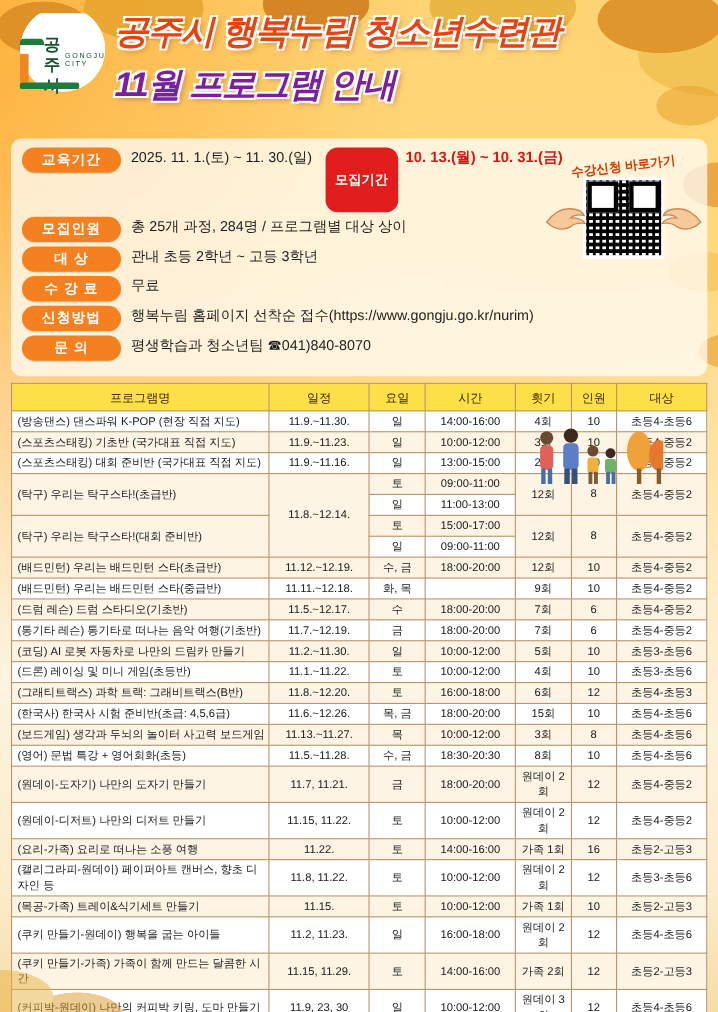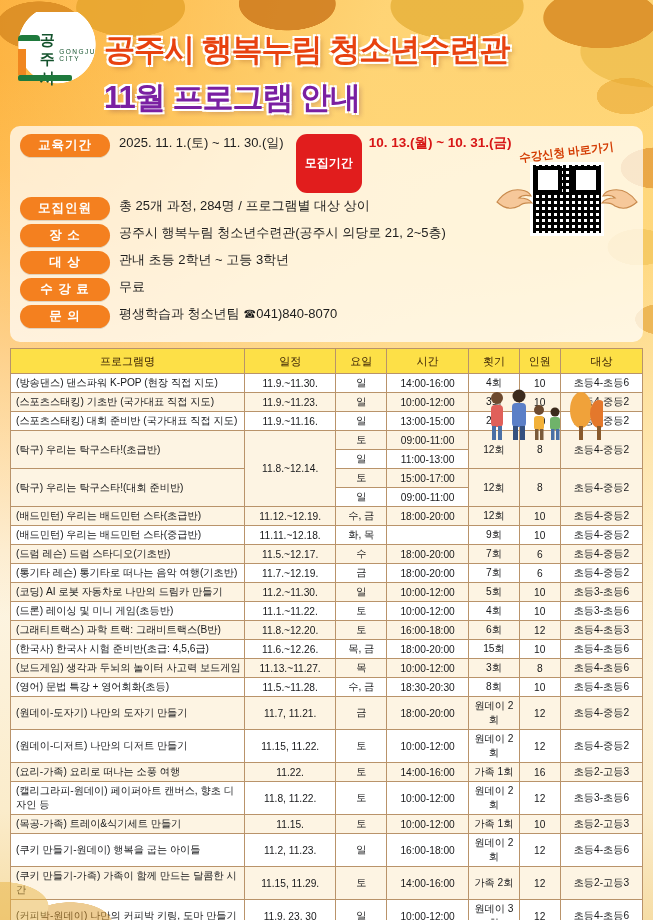--- a/index.html
+++ b/index.html
@@ -59,21 +59,21 @@
       linear-gradient(#f0861f,#f0861f) 46px 14px/8px 26px no-repeat,
       linear-gradient(#1f7a3d,#1f7a3d) 0 0/54px 6px no-repeat;
     border-radius:4px 4px 0 0;
     position:relative;
   }
   .logo .mark:after{
     content:"";position:absolute;left:0;bottom:-6px;width:54px;height:6px;background:#1f7a3d;border-radius:2px;
   }
   .logo .kr{font-size:15px;font-weight:bold;color:#14532d;margin-top:8px;letter-spacing:1px;}
   .logo .en{font-size:6.5px;color:#14532d;letter-spacing:1.5px;}
-  .titles{padding-left:104px;padding-top:29px;}
+  .titles{padding-left:104px;padding-top:8px;font-style:italic;}
   .title1{
     font-size:31px;font-weight:bold;color:#e8420f;letter-spacing:-1px;
     text-shadow:2px 2px 0 #fff, -2px 2px 0 #fff, 2px -2px 0 #fff, -2px -2px 0 #fff, 3px 3px 5px rgba(120,40,0,.35);
   }
   .title2{
     margin-top:6px;
     font-size:31px;font-weight:bold;color:#7a1fa2;letter-spacing:-1px;
     text-shadow:2px 2px 0 #fff, -2px 2px 0 #fff, 2px -2px 0 #fff, -2px -2px 0 #fff, 3px 3px 5px rgba(60,0,80,.3);
   }
   
@@ -163,30 +163,30 @@
       <span class="pill">교육기간</span>
       <span class="ival">2025. 11. 1.(토) ~ 11. 30.(일)</span>
       <span class="redpill">모집기간</span>
       <span class="redtxt">10. 13.(월) ~ 10. 31.(금)</span>
     </div>
     <div class="inforow">
       <span class="pill">모집인원</span>
       <span class="ival">총 25개 과정, 284명 / 프로그램별 대상 상이</span>
     </div>
     <div class="inforow">
-      <span class="pill">장     소</span>
-      <span class="ival">공주시 행복누림 청소년수련관(공주시 의당로 21, 2~5층)</span>
-    </div>
-    <div class="inforow">
       <span class="pill">대     상</span>
       <span class="ival">관내 초등 2학년 ~ 고등 3학년</span>
     </div>
     <div class="inforow">
       <span class="pill">수 강 료</span>
       <span class="ival">무료</span>
+    </div>
+    <div class="inforow">
+      <span class="pill">신청방법</span>
+      <span class="ival">행복누림 홈페이지 선착순 접수(https://www.gongju.go.kr/nurim)</span>
     </div>
     <div class="inforow">
       <span class="pill">문     의</span>
       <span class="ival">평생학습과 청소년팀 ☎041)840-8070</span>
     </div>
 
     <div class="qrwrap">
       <div class="qrlabel">수강신청 바로가기</div>
       <svg class="hands" viewBox="0 0 156 46">
         <path d="M8 30 q10 -14 24 -12 q8 1 10 6 q-8 -2 -12 2 q10 0 13 5 q-9 -1 -13 3 q-11 6 -22 -4z" fill="#f6c89a" stroke="#c98b4e" stroke-width="1.2"></path>

